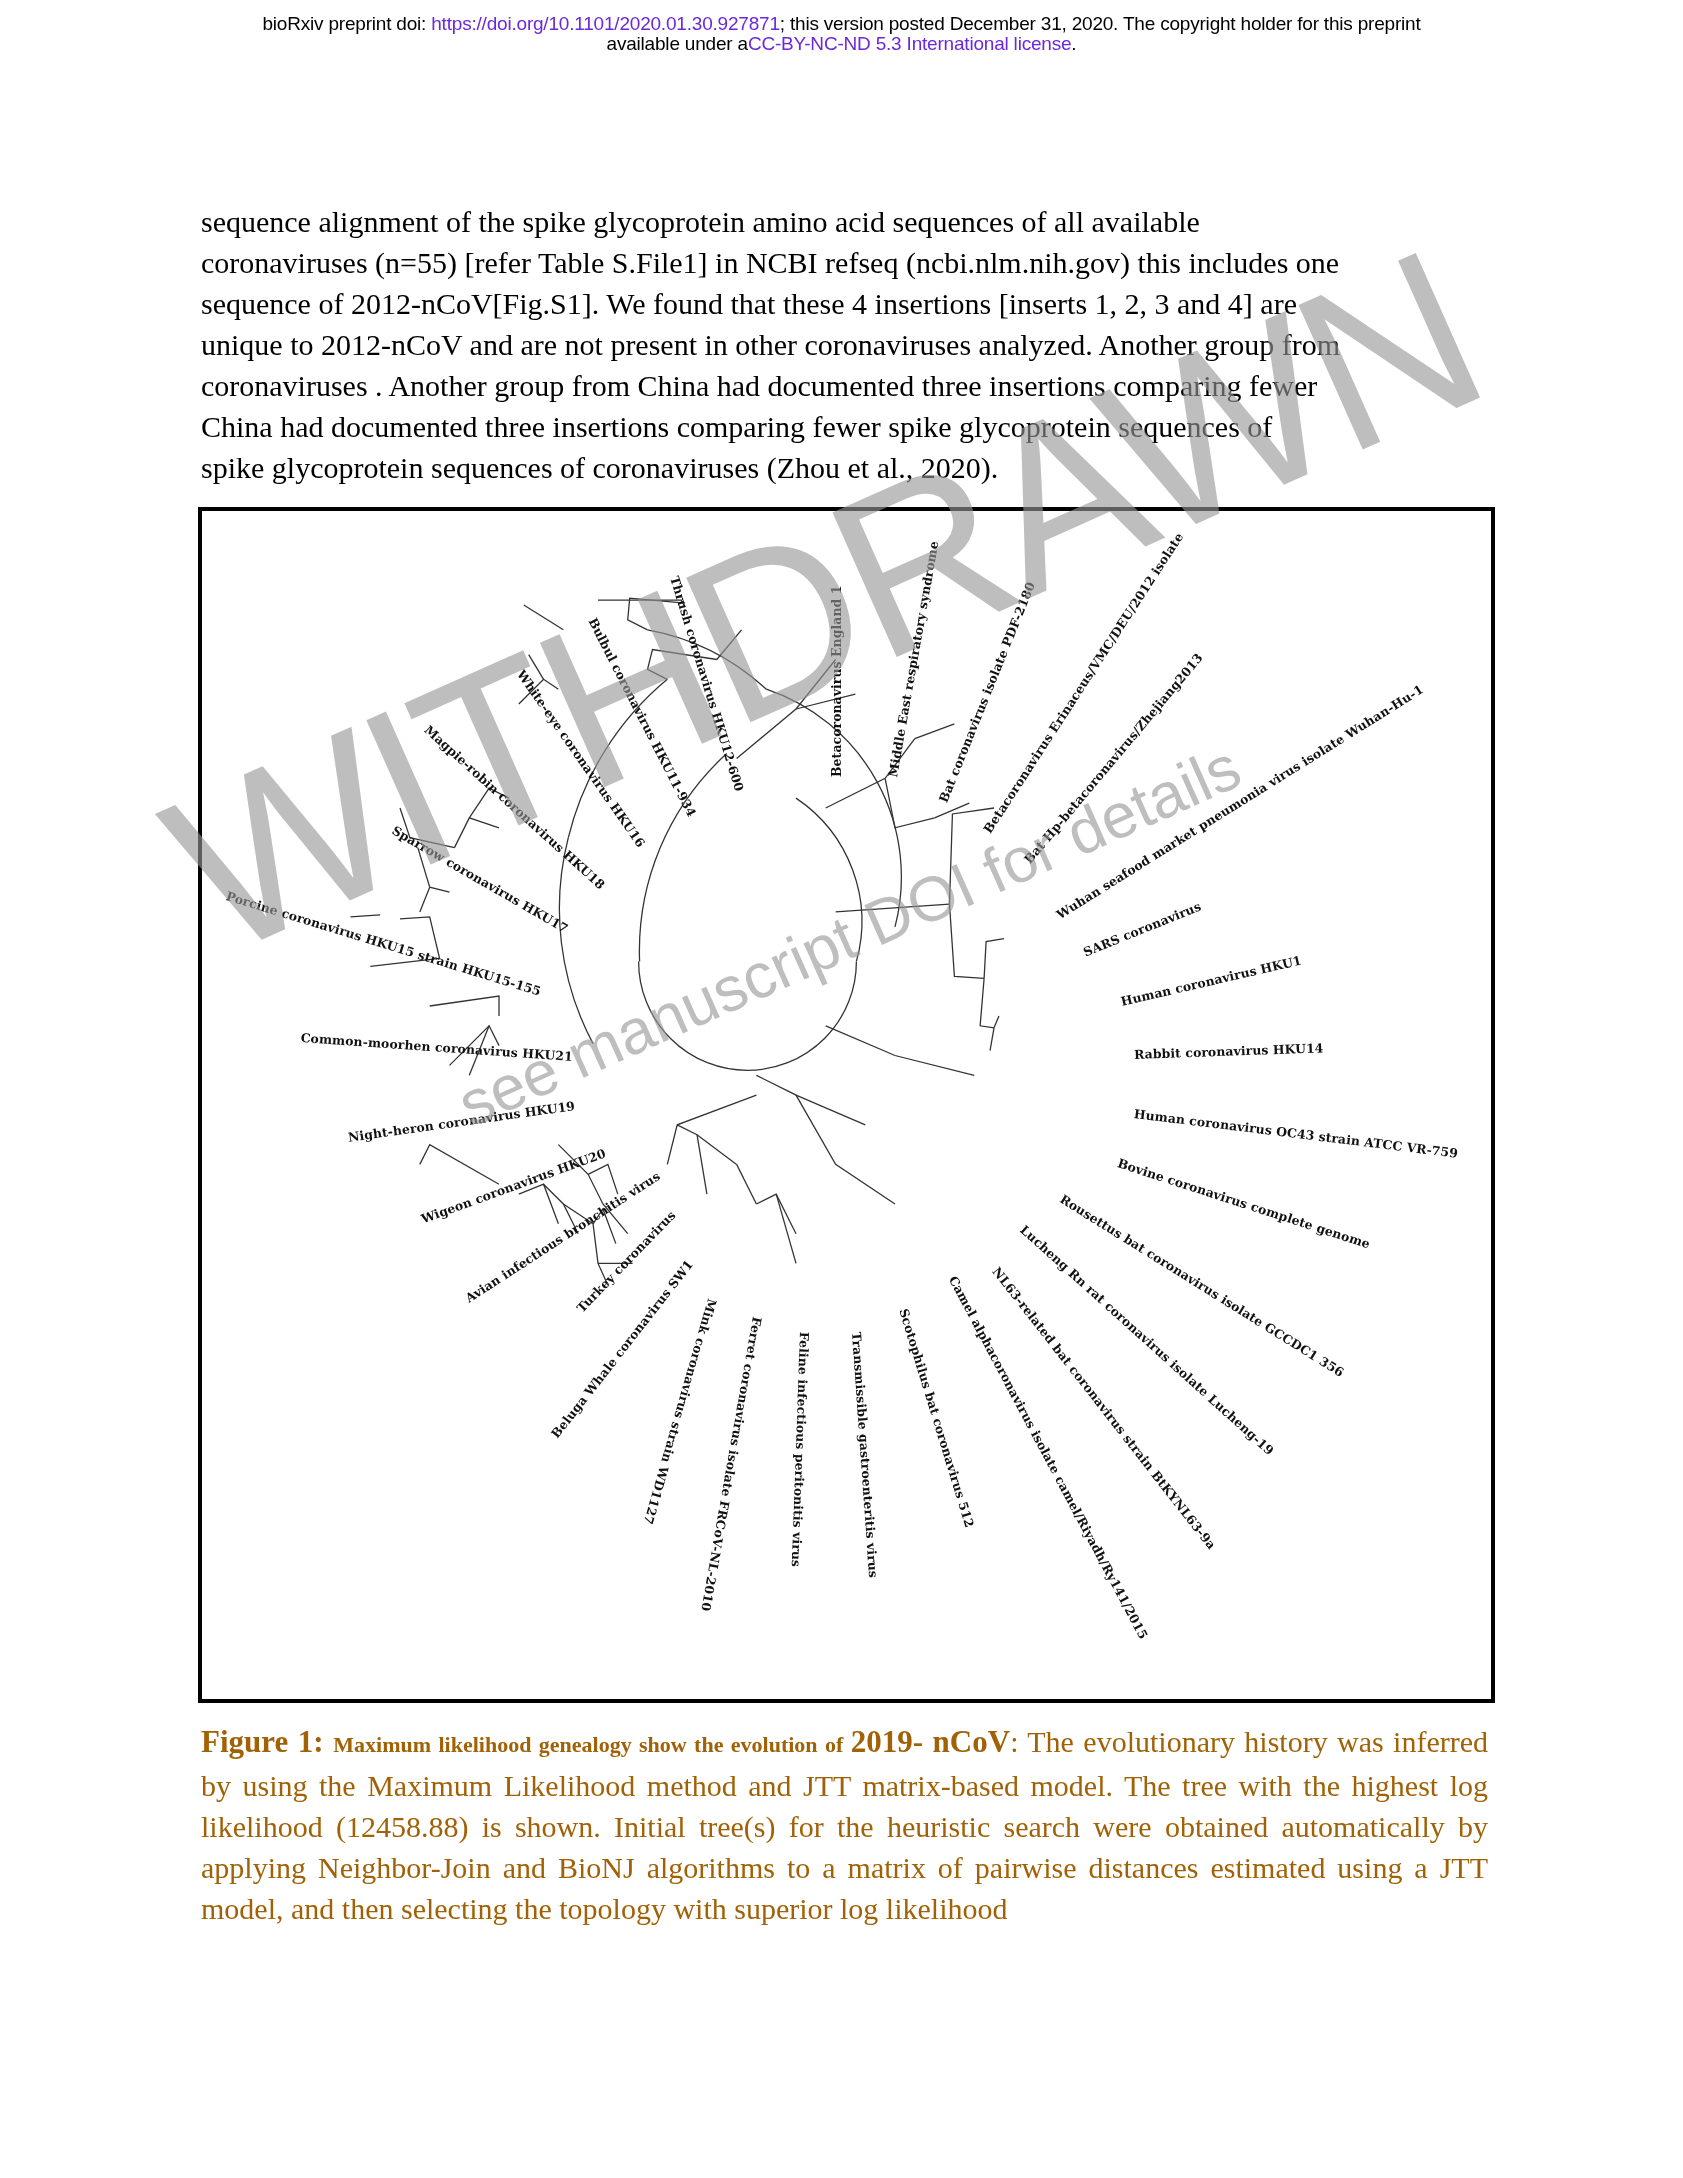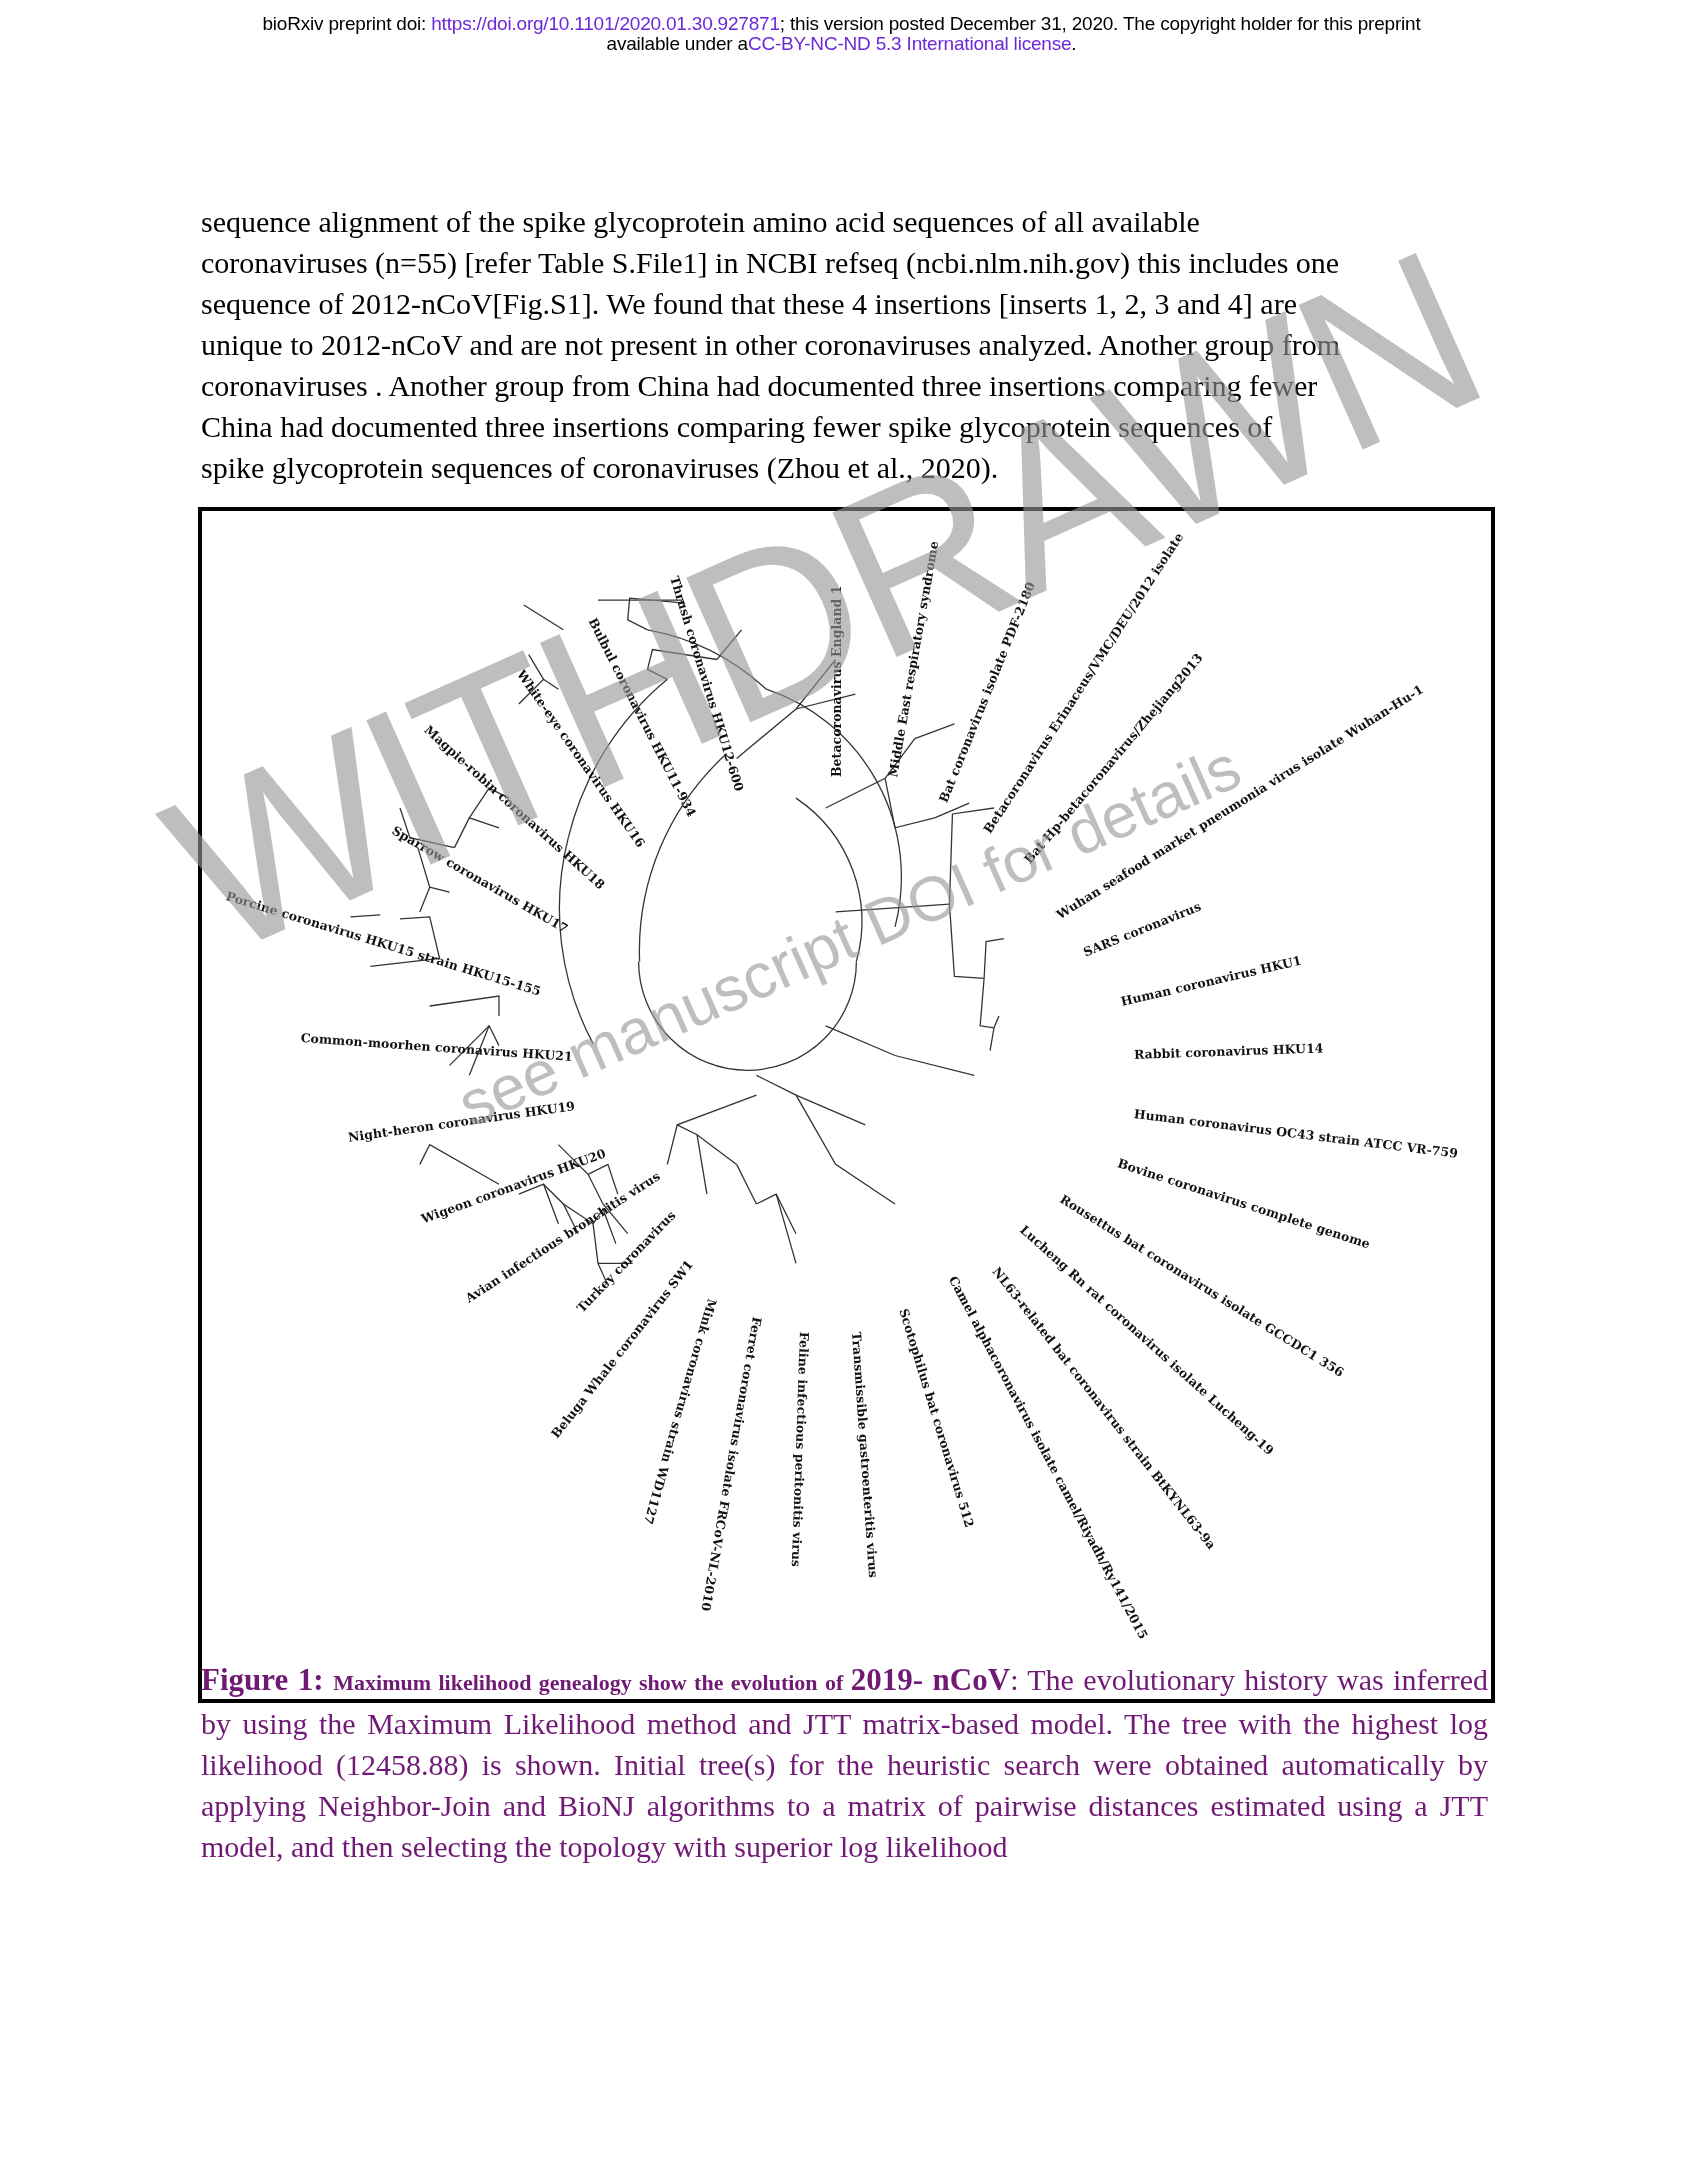--- a/index.html
+++ b/index.html
@@ -21,22 +21,22 @@
     }
     .tree-svg { position: absolute; left: 0; top: 0; }
     .leaf {
       position: absolute; white-space: nowrap;
       font-family: "DejaVu Serif", serif; font-weight: bold; font-size: 12.4px; line-height: 14px;
       color: #111; letter-spacing: 0.1px;
     }
     .leaf.lo { transform-origin: 0 50%; }
     .leaf.ro { transform-origin: 100% 50%; }
     .caption {
-      position: absolute; left: 201px; top: 1659px; width: 1287px;
-      font-family: "Liberation Serif", serif; font-size: 30px; line-height: 41px; color: #701a75;
+      position: absolute; left: 201px; top: 1721px; width: 1287px;
+      font-family: "Liberation Serif", serif; font-size: 30px; line-height: 41px; color: #a16207;
       text-align: justify;
     }
     .caption p { margin: 0; }
     .cap-label { font-weight: bold; font-size: 31px; }
     .cap-title { font-weight: bold; font-size: 22px; }
     .cap-virus { font-weight: bold; font-size: 31px; }
     .watermark {
       position: absolute; left: 0; top: 0; width: 1683px; height: 2178px; pointer-events: none;
     }
     .wm-main {

